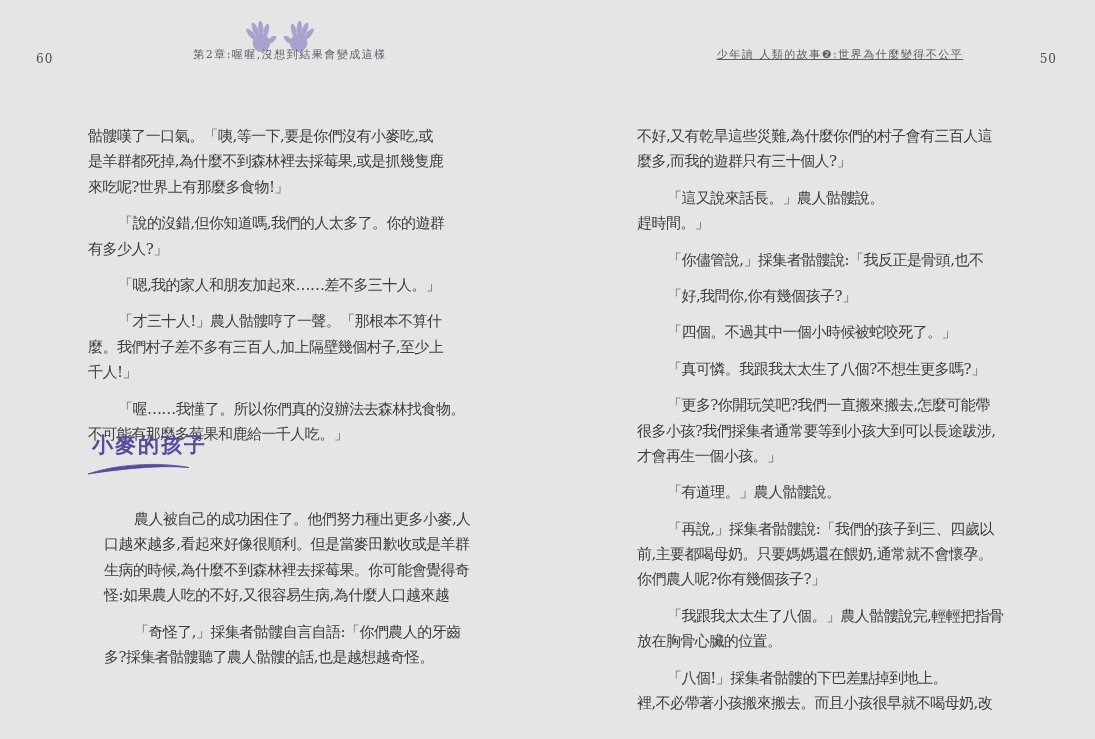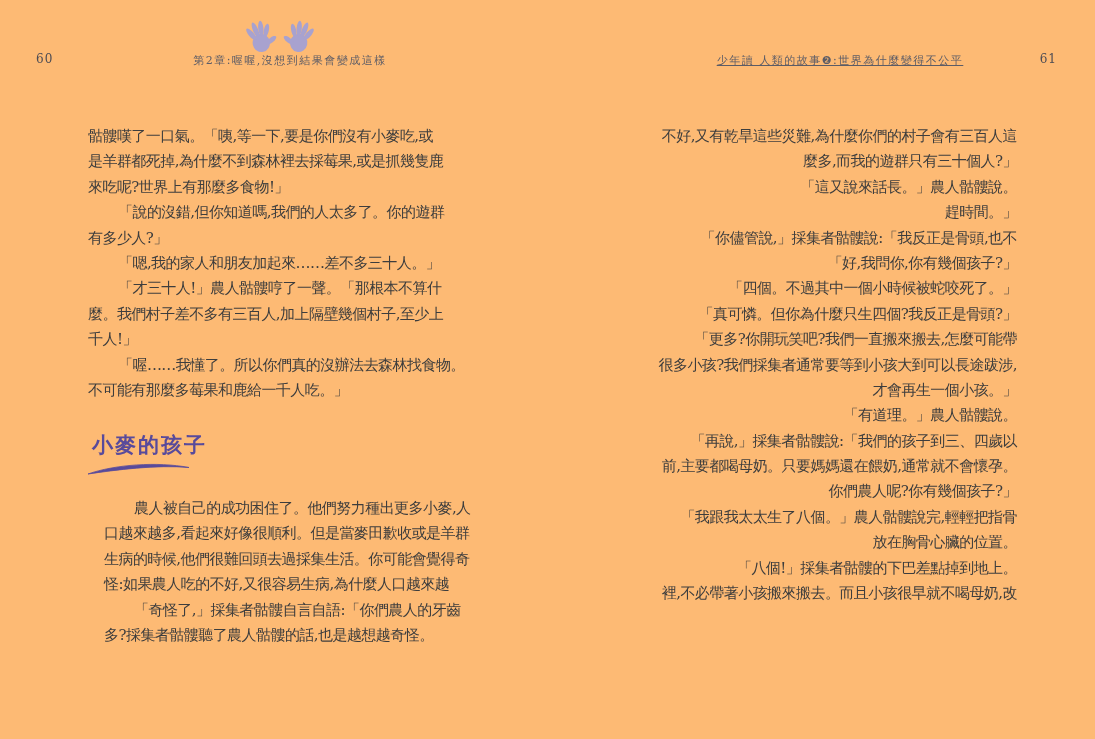--- a/index.html
+++ b/index.html
@@ -3,54 +3,54 @@
 <meta charset="utf-8">
 <style>
   html,body{margin:0;padding:0;}
   body{
     width:1095px;height:739px;
     background:#ffffff;
     font-family:"DejaVu Serif","Liberation Serif",serif;
     position:relative;overflow:hidden;
     -webkit-font-smoothing:antialiased;
   }
-  .spread{position:absolute;inset:0;background:#fdba74;}
+  .spread{position:absolute;inset:0;background:#e5e5e5;}
 
   
   .folio{
     position:absolute;top:52px;
     font-size:12px;color:#4c4c54;letter-spacing:1px;
     font-family:"DejaVu Serif","Liberation Serif",serif;
   }
   .folio.left{left:36px;}
   .folio.right{right:38px;}
   .running-head{
-    position:absolute;top:53px;
+    position:absolute;top:47px;
     font-size:11px;color:#5c5c66;letter-spacing:1.5px;
     white-space:nowrap;
   }
   .running-head.chapter{left:290px;transform:translateX(-50%);}
   .running-head.booktitle{left:840px;transform:translateX(-50%);text-decoration:underline;}
 
   
   .hands{position:absolute;left:241px;top:17px;width:78px;height:38px;}
 
   
   .col{
     position:absolute;width:380px;
     font-size:15px;line-height:25.4px;color:#3d3d3d;
     letter-spacing:-0.55px;
     white-space:nowrap;
   }
   .col .line{height:25.4px;}
-  .col .line.indent{padding-left:30px;}
+  .col .line.indent{padding-left:30px;margin-top:11px;}
 
   #p1-left{left:88px;top:124px;}
   #p2-left{left:104px;top:496px;}
-  #col-right{left:637px;top:124px;text-align:right;}
+  #col-right{left:637px;top:124px;}
 
   
   .section-heading{
     position:absolute;left:88px;top:427px;
     margin:4px;font-size:21px;font-weight:bold;
     color:#584a9b;letter-spacing:2px;
   }
   .swoosh{position:absolute;left:87px;top:461px;width:104px;height:16px;}
 </style>
 </head>
@@ -79,21 +79,21 @@
         <ellipse cx="2.6" cy="-8.2" rx="2.6" ry="7.8" transform="rotate(6 2.6 -8.2)"></ellipse>
         <ellipse cx="7.6" cy="-5.2" rx="2.5" ry="6.8" transform="rotate(24 7.6 -5.2)"></ellipse>
         <ellipse cx="10.5" cy="5.5" rx="2.5" ry="6" transform="rotate(62 10.5 5.5)"></ellipse>
       </g>
     </g>
   </svg>
 
   <span class="running-head chapter">第2章:喔喔,沒想到結果會變成這樣</span>
 
   <span class="running-head booktitle">少年讀 人類的故事❷:世界為什麼變得不公平</span>
-  <span class="folio right">61</span>
+  <span class="folio right">50</span>
 
   <div id="p1-left" class="col">
       <div class="line">骷髏嘆了一口氣。「咦,等一下,要是你們沒有小麥吃,或</div>
       <div class="line">是羊群都死掉,為什麼不到森林裡去採莓果,或是抓幾隻鹿</div>
       <div class="line">來吃呢?世界上有那麼多食物!」</div>
       <div class="line indent">「說的沒錯,但你知道嗎,我們的人太多了。你的遊群</div>
       <div class="line">有多少人?」</div>
       <div class="line indent">「嗯,我的家人和朋友加起來……差不多三十人。」</div>
       <div class="line indent">「才三十人!」農人骷髏哼了一聲。「那根本不算什</div>
       <div class="line">麼。我們村子差不多有三百人,加上隔壁幾個村子,至少上</div>
@@ -104,35 +104,35 @@
 
   <h2 class="section-heading">小麥的孩子</h2>
 
   <svg class="swoosh" viewBox="0 0 104 16" xmlns="http://www.w3.org/2000/svg" aria-hidden="true">
     <path d="M1,13 C28,3.5 70,0.5 102,6.5 C70,3.5 28,9 1,13 Z" fill="#584a9b" stroke="#584a9b" stroke-width="0.8" stroke-linejoin="round"></path>
   </svg>
 
   <div id="p2-left" class="col">
       <div class="line indent">農人被自己的成功困住了。他們努力種出更多小麥,人</div>
       <div class="line">口越來越多,看起來好像很順利。但是當麥田歉收或是羊群</div>
-      <div class="line">生病的時候,他們很難回頭去過採集生活。你可能會覺得奇</div>
+      <div class="line">生病的時候,為什麼不到森林裡去採莓果。你可能會覺得奇</div>
       <div class="line">怪:如果農人吃的不好,又很容易生病,為什麼人口越來越</div>
       <div class="line indent">「奇怪了,」採集者骷髏自言自語:「你們農人的牙齒</div>
       <div class="line">多?採集者骷髏聽了農人骷髏的話,也是越想越奇怪。</div>
     </div>
 
   <div id="col-right" class="col">
       <div class="line">不好,又有乾旱這些災難,為什麼你們的村子會有三百人這</div>
       <div class="line">麼多,而我的遊群只有三十個人?」</div>
       <div class="line indent">「這又說來話長。」農人骷髏說。</div>
       <div class="line">趕時間。」</div>
       <div class="line indent">「你儘管說,」採集者骷髏說:「我反正是骨頭,也不</div>
       <div class="line indent">「好,我問你,你有幾個孩子?」</div>
       <div class="line indent">「四個。不過其中一個小時候被蛇咬死了。」</div>
-      <div class="line indent">「真可憐。但你為什麼只生四個?我反正是骨頭?」</div>
+      <div class="line indent">「真可憐。我跟我太太生了八個?不想生更多嗎?」</div>
       <div class="line indent">「更多?你開玩笑吧?我們一直搬來搬去,怎麼可能帶</div>
       <div class="line">很多小孩?我們採集者通常要等到小孩大到可以長途跋涉,</div>
       <div class="line">才會再生一個小孩。」</div>
       <div class="line indent">「有道理。」農人骷髏說。</div>
       <div class="line indent">「再說,」採集者骷髏說:「我們的孩子到三、四歲以</div>
       <div class="line">前,主要都喝母奶。只要媽媽還在餵奶,通常就不會懷孕。</div>
       <div class="line">你們農人呢?你有幾個孩子?」</div>
       <div class="line indent">「我跟我太太生了八個。」農人骷髏說完,輕輕把指骨</div>
       <div class="line">放在胸骨心臟的位置。</div>
       <div class="line indent">「八個!」採集者骷髏的下巴差點掉到地上。</div>

